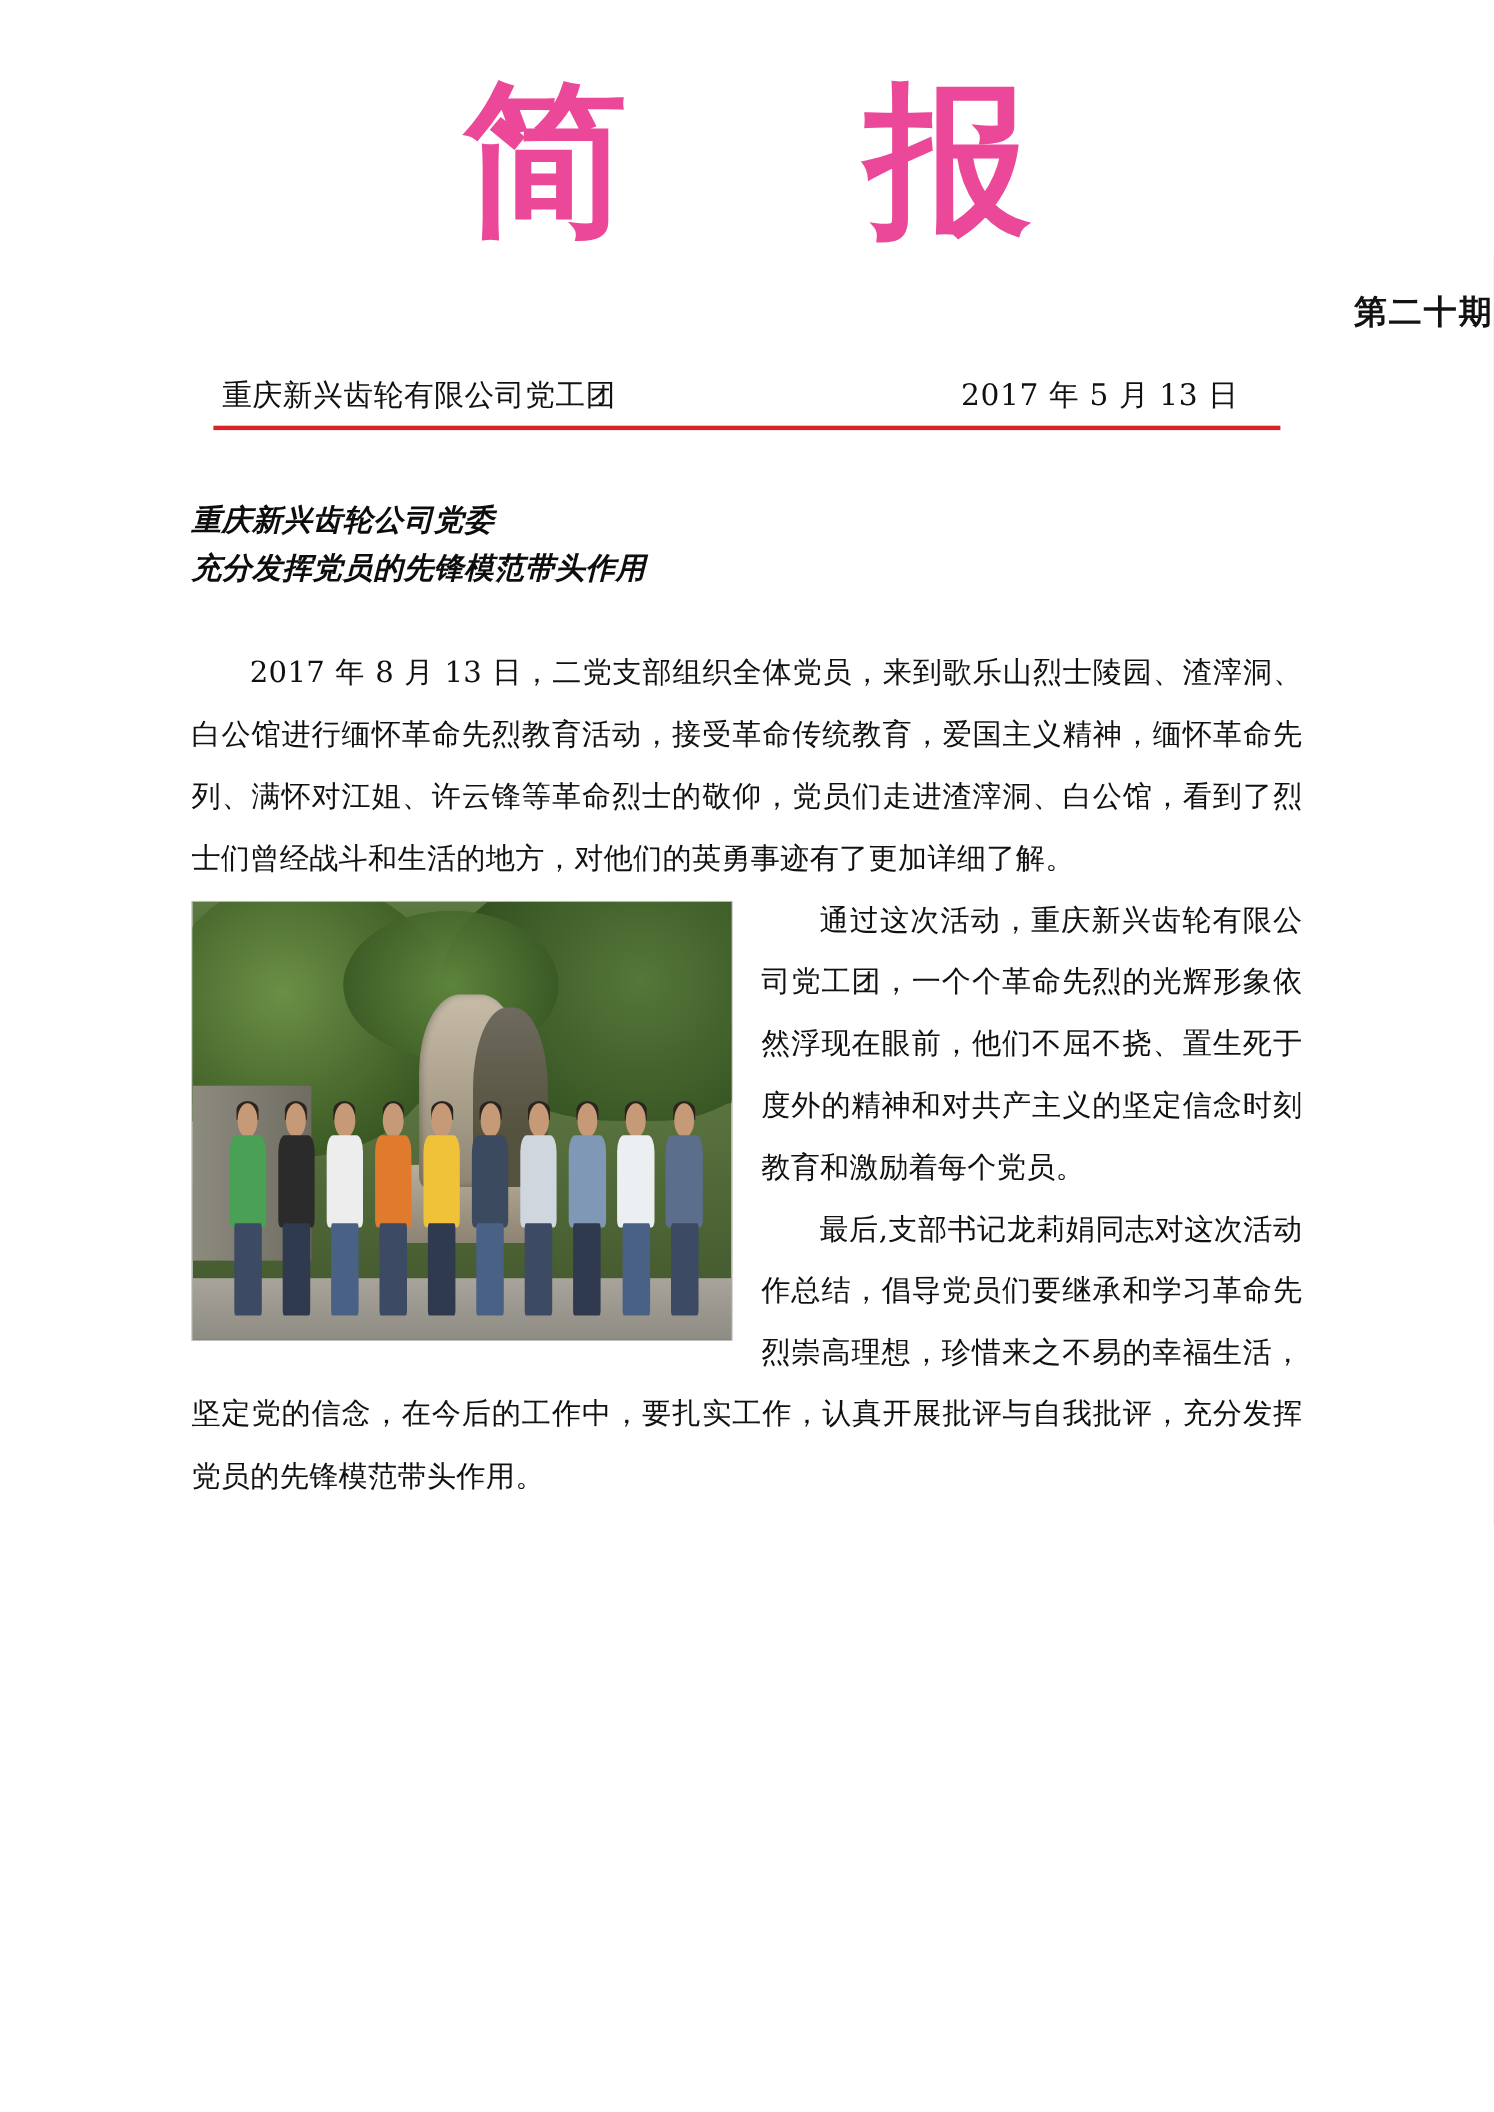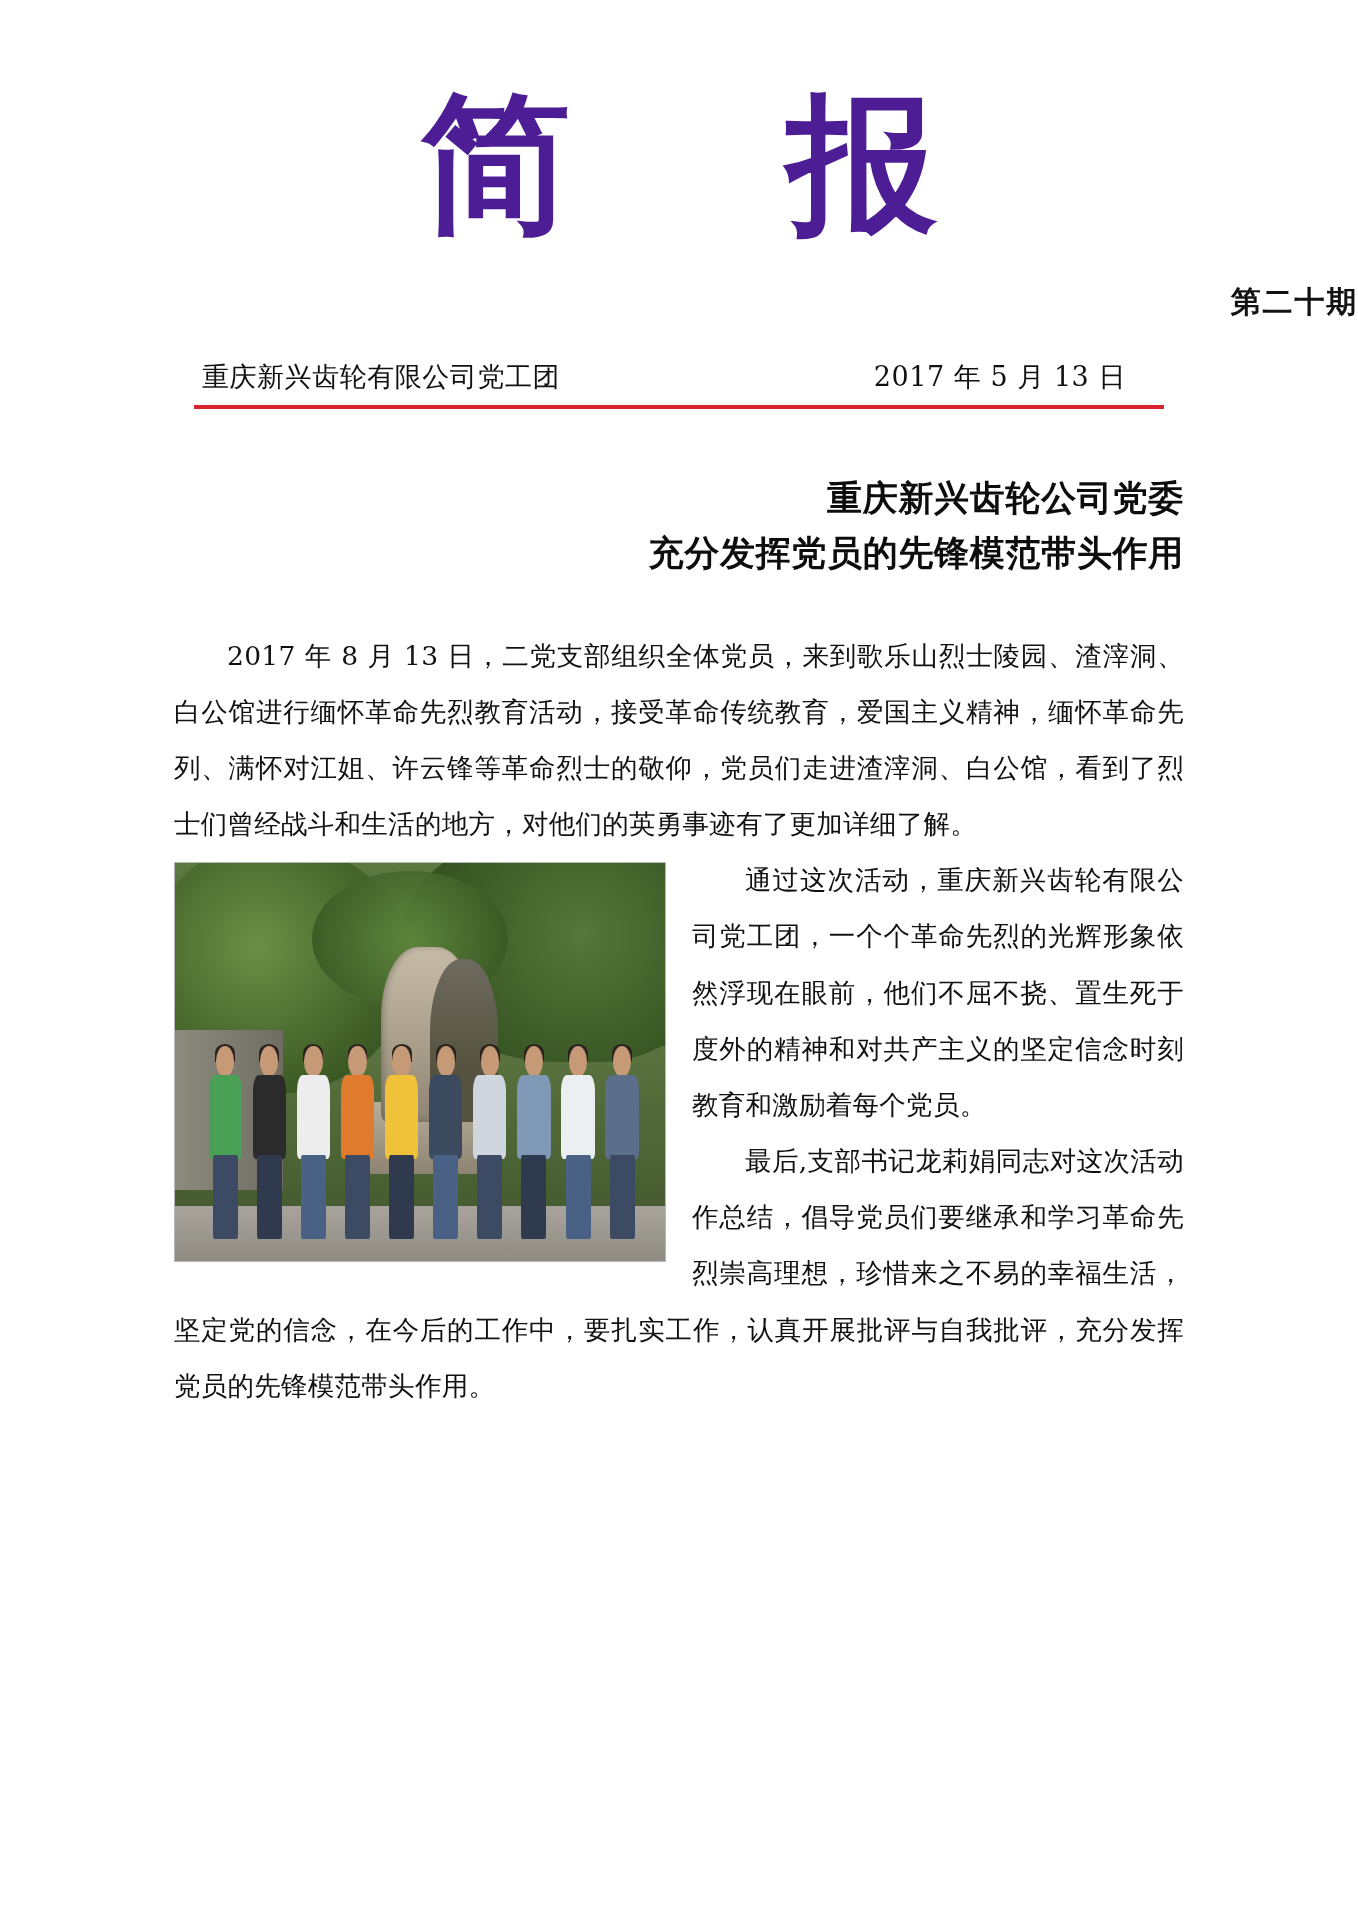--- a/index.html
+++ b/index.html
@@ -14,22 +14,22 @@
     position: relative;
     width: 1358px;
     height: 1920px;
     background: #ffffff;
     margin: 0 auto;
     overflow: hidden;
     box-sizing: border-box;
   }
   .masthead {
     text-align: center;
-    padding-top: 88px;
-    color: #4c1d95;
+    padding-top: 70px;
+    color: #ec4899;
     font-family: "DejaVu Serif", "Liberation Serif", serif;
     font-weight: 700;
     font-size: 150px;
     line-height: 1;
     letter-spacing: 0.22em;
     text-indent: 0.22em;
   }
   .issue {
     text-align: right;
     margin-top: 44px;
@@ -62,27 +62,28 @@
   }
   .rule {
     width: 970px;
     margin: 0 auto;
     height: 4px;
     background: #d8232a;
   }
   .headline {
     width: 1010px;
     margin: 62px auto 0 auto;
-    text-align: right;
+    text-align: left;
     font-family: "DejaVu Sans", "Liberation Sans", sans-serif;
     font-weight: 700;
-    font-size: 35px;
+    font-size: 27px;
     line-height: 1.58;
     color: #0d0d0d;
     letter-spacing: 0.02em;
+    font-style: italic;
   }
   .body {
     width: 1010px;
     margin: 46px auto 0 auto;
     font-size: 26.5px;
     line-height: 2.12;
     color: #111;
     text-align: justify;
     text-justify: inter-ideograph;
     letter-spacing: 0.01em;

